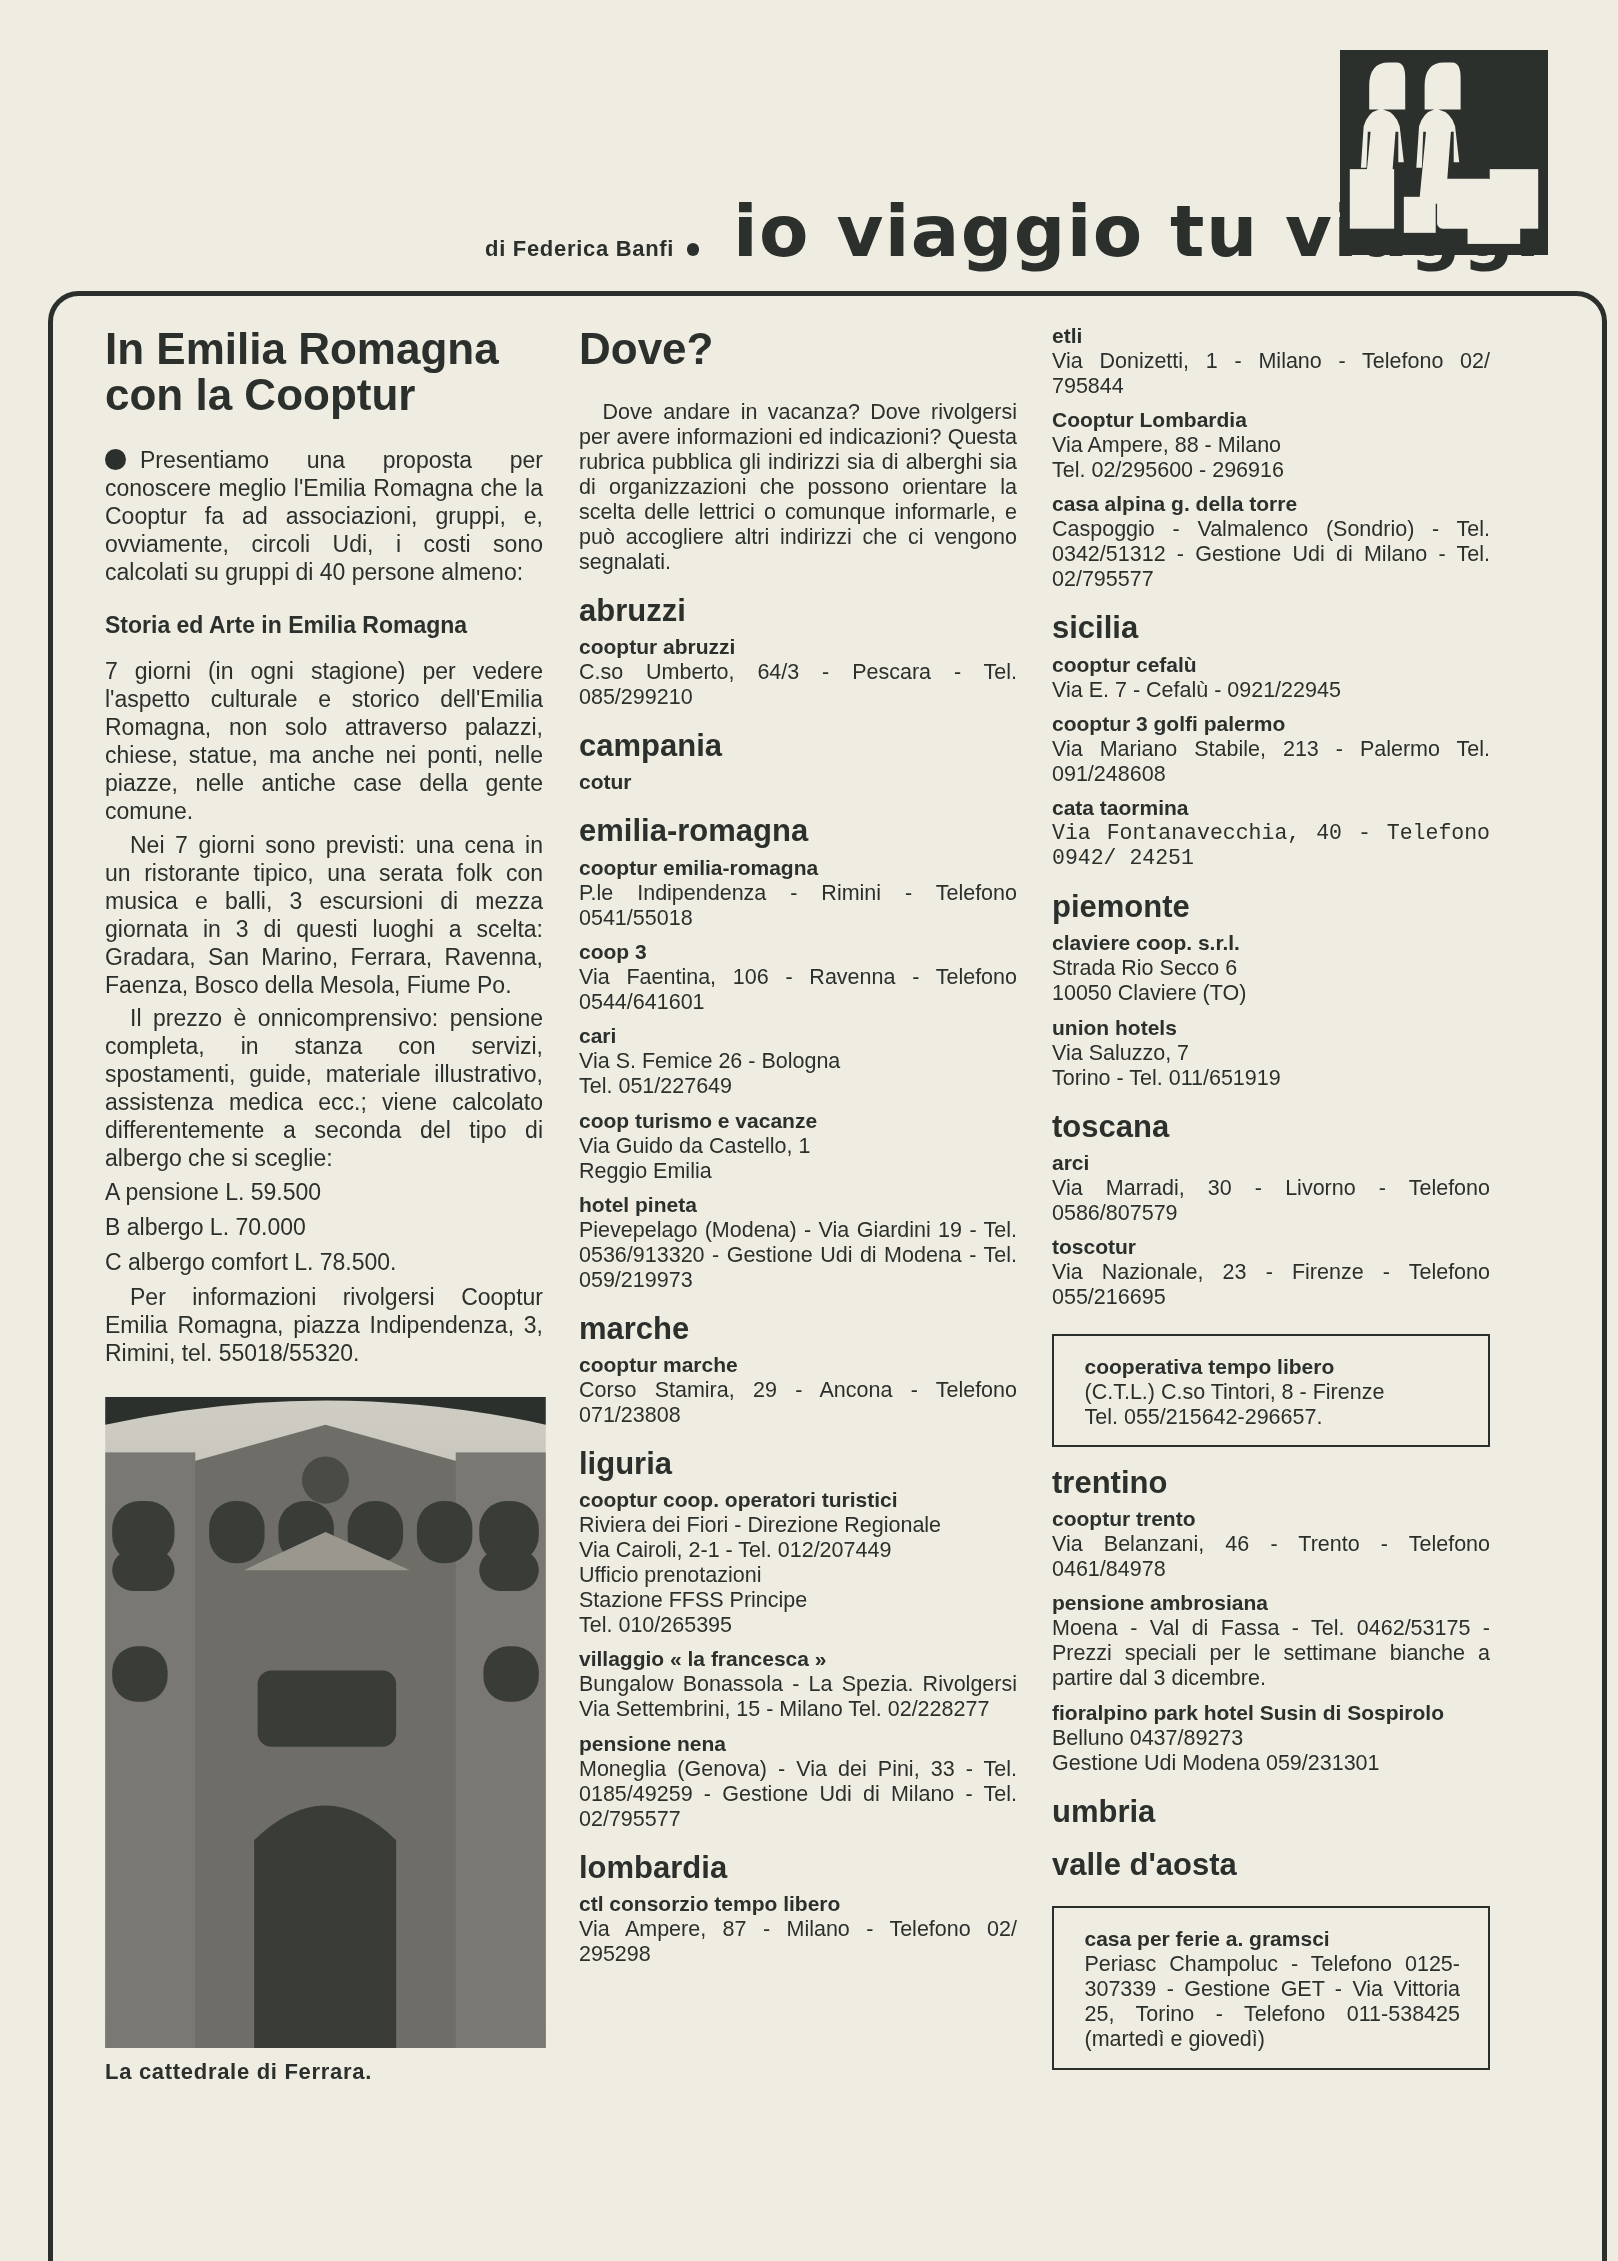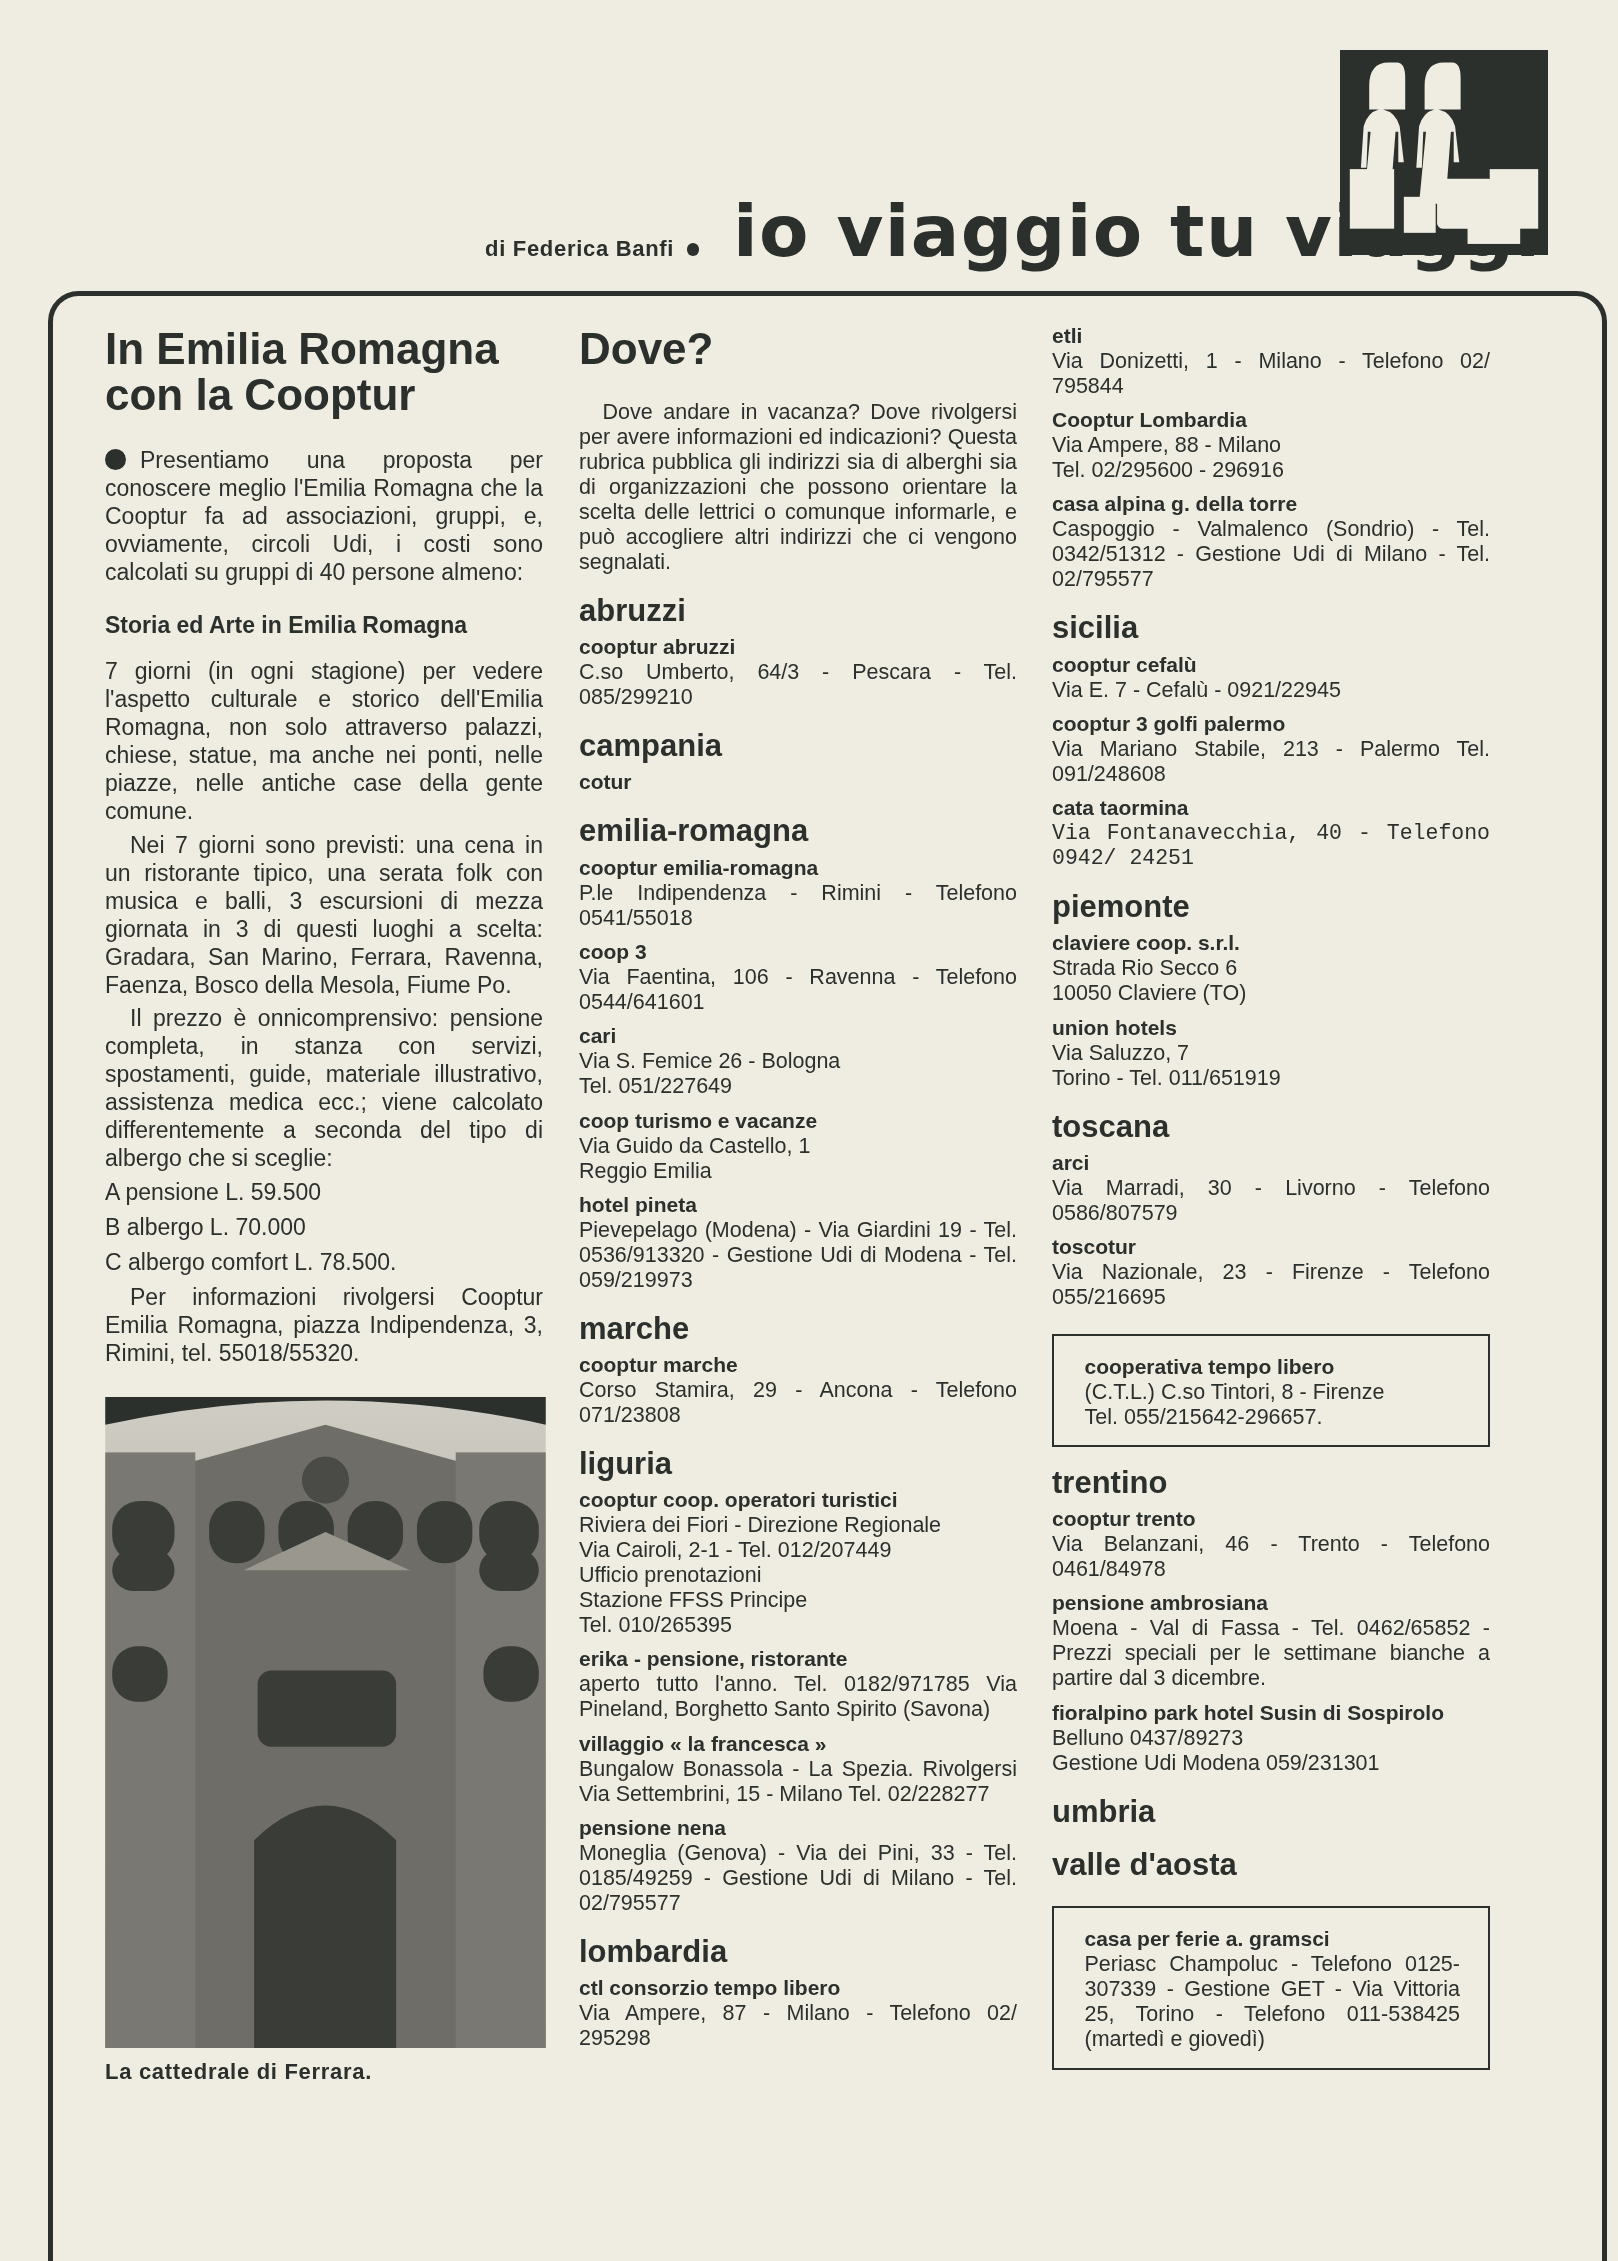--- a/index.html
+++ b/index.html
@@ -156,24 +156,20 @@
       <div class="region">liguria</div>
       <div class="entry">
         <div class="entry-name">cooptur coop. operatori turistici</div>
         <div class="entry-text" style="white-space: pre-line;">Riviera dei Fiori - Direzione Regionale
 Via Cairoli, 2-1 - Tel. 012/207449
 Ufficio prenotazioni
 Stazione FFSS Principe
 Tel. 010/265395</div>
       </div>
       <div class="entry">
-        <div class="entry-name">erika - pensione, ristorante</div>
-        <div class="entry-text" style="white-space: pre-line;">aperto tutto l'anno. Tel. 0182/971785 Via Pineland, Borghetto Santo Spirito (Savona)</div>
-      </div>
-      <div class="entry">
         <div class="entry-name">villaggio « la francesca »</div>
         <div class="entry-text" style="white-space: pre-line;">Bungalow Bonassola - La Spezia. Rivolgersi Via Settembrini, 15 - Milano Tel. 02/228277</div>
       </div>
       <div class="entry">
         <div class="entry-name">pensione nena</div>
         <div class="entry-text" style="white-space: pre-line;">Moneglia (Genova) - Via dei Pini, 33 - Tel. 0185/49259 - Gestione Udi di Milano - Tel. 02/795577</div>
       </div>
       <div class="region">lombardia</div>
       <div class="entry">
         <div class="entry-name">ctl consorzio tempo libero</div>
@@ -235,21 +231,21 @@
         <div class="entry-text" style="white-space: pre-line;">(C.T.L.) C.so Tintori, 8 - Firenze
 Tel. 055/215642-296657.</div>
       </div>
       <div class="region">trentino</div>
       <div class="entry">
         <div class="entry-name">cooptur trento</div>
         <div class="entry-text" style="white-space: pre-line;">Via Belanzani, 46 - Trento - Telefono 0461/84978</div>
       </div>
       <div class="entry">
         <div class="entry-name">pensione ambrosiana</div>
-        <div class="entry-text" style="white-space: pre-line;">Moena - Val di Fassa - Tel. 0462/65852 - Prezzi speciali per le settimane bianche a partire dal 3 dicembre.</div>
+        <div class="entry-text" style="white-space: pre-line;">Moena - Val di Fassa - Tel. 0462/53175 - Prezzi speciali per le settimane bianche a partire dal 3 dicembre.</div>
       </div>
       <div class="entry">
         <div class="entry-name">fioralpino park hotel Susin di Sospirolo</div>
         <div class="entry-text" style="white-space: pre-line;">Belluno 0437/89273
 Gestione Udi Modena 059/231301</div>
       </div>
       <div class="region">umbria</div>
       <div class="region">valle d'aosta</div>
       <div class="entry boxed">
         <div class="entry-name">casa per ferie a. gramsci</div>

